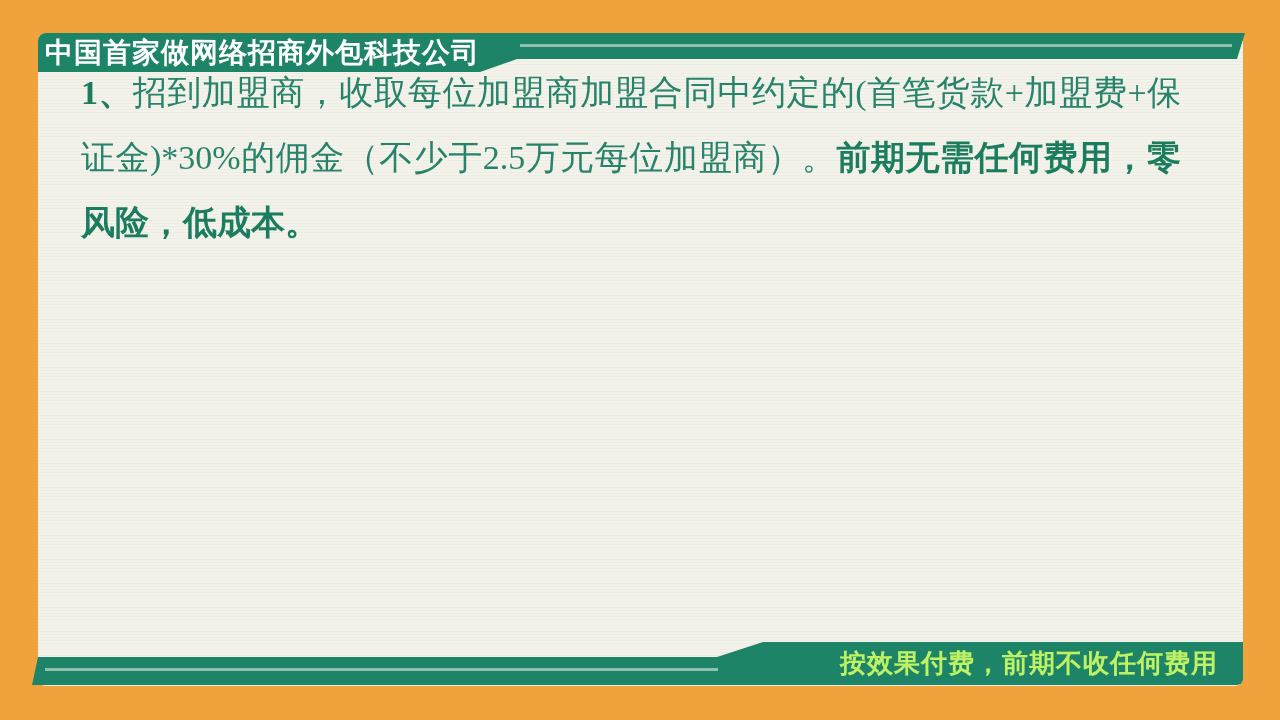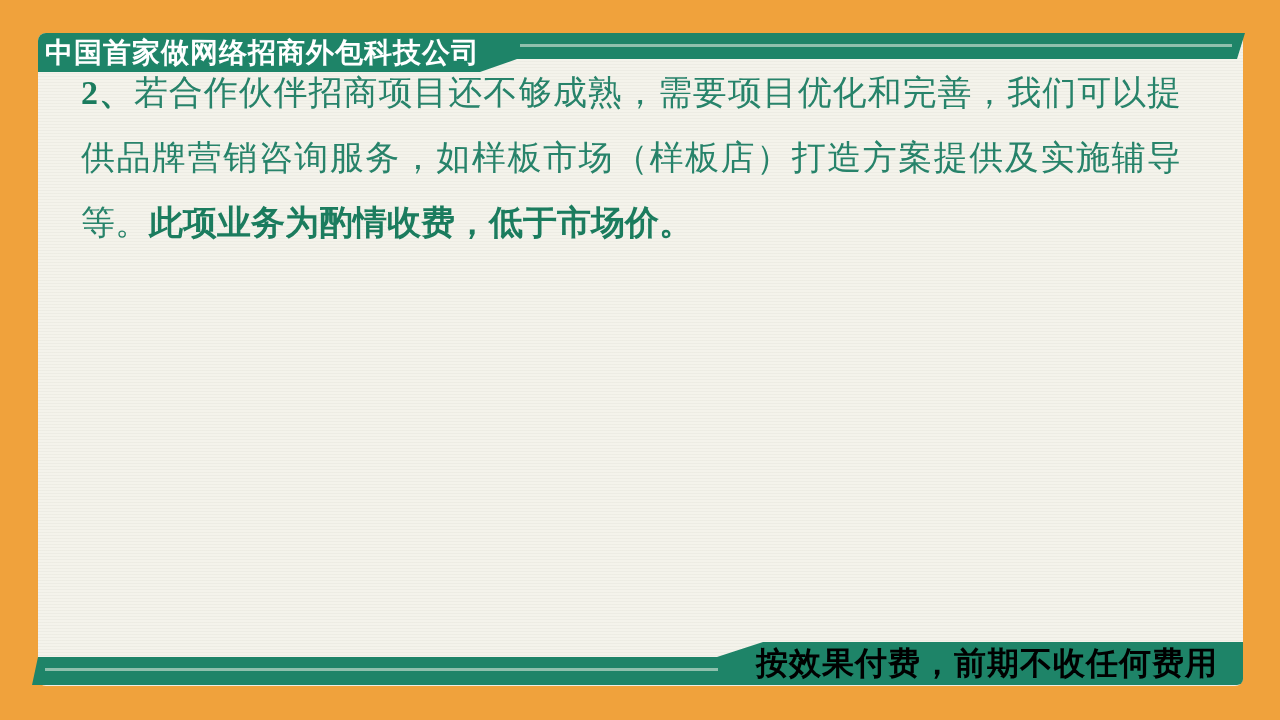--- a/index.html
+++ b/index.html
@@ -80,42 +80,42 @@
     position:absolute;
     left:13px;top:26px;
     width:673px;height:3px;
     background:#8FC0AD;
   }
   .footer-slogan{
     position:absolute;
     right:25px;top:0;
     height:43px;
     line-height:43px;
-    color:#000000;
-    font-size:32px;
+    color:#bef264;
+    font-size:26px;
     font-weight:bold;
     letter-spacing:1px;
     white-space:nowrap;
   }
 </style>
 </head>
 <body>
 
 <div class="slide">
 
   <div class="panel"></div>
 
   <div class="header-bar">
     <div class="header-accent-line"></div>
     <div class="header-title">中国首家做网络招商外包科技公司</div>
   </div>
 
   <div class="body-text">
     <p>
-      <span class="run-number">2、</span><span class="run-regular">若合作伙伴招商项目还不够成熟，需要项目优化和完善，我们可以提供品牌营销咨询服务，如样板市场（样板店）打造方案提供及实施辅导等。</span><span class="run-emphasis">此项业务为酌情收费，低于市场价。</span>
+      <span class="run-number">1、</span><span class="run-regular">招到加盟商，收取每位加盟商加盟合同中约定的(首笔货款+加盟费+保证金)*30%的佣金（不少于2.5万元每位加盟商）。</span><span class="run-emphasis">前期无需任何费用，零风险，低成本。</span>
     </p>
   </div>
 
   <div class="footer-bar">
     <div class="footer-accent-line"></div>
     <div class="footer-slogan">按效果付费，前期不收任何费用</div>
   </div>
 
 </div>
 

